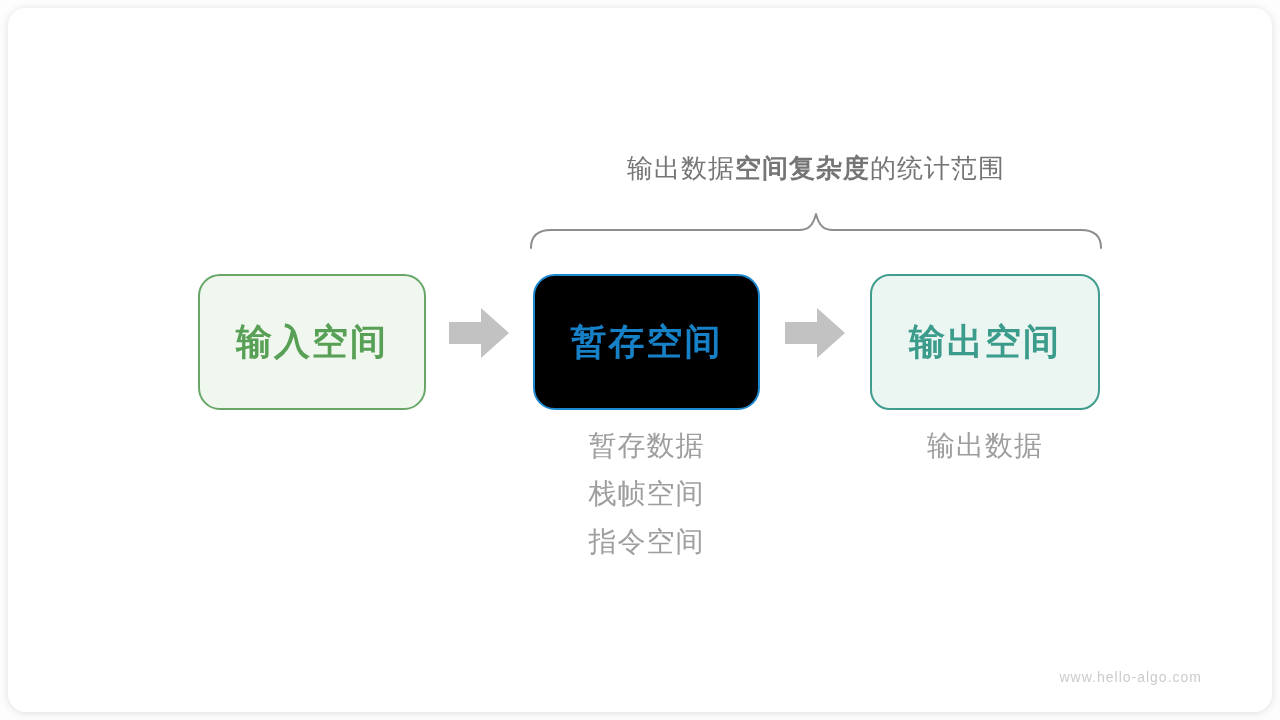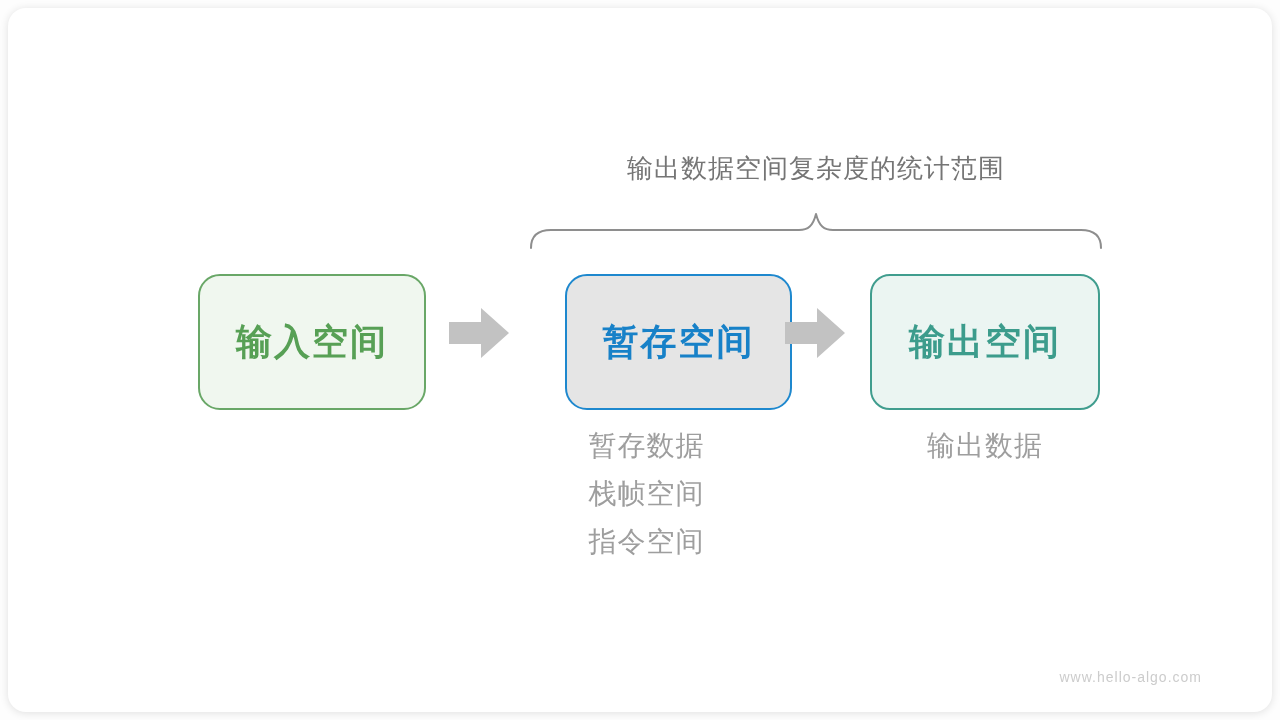--- a/index.html
+++ b/index.html
@@ -22,21 +22,21 @@
     position: absolute;
     left: 515px; top: 142px;
     width: 586px;
     text-align: center;
     font-size: 26px;
     line-height: 36px;
     color: #757575;
     letter-spacing: 1px;
     white-space: nowrap;
   }
-  .title b { font-weight: 400; }
+  .title b { font-weight: 700; }
   .brace-svg {
     position: absolute;
     left: 515px; top: 198px;
     width: 586px; height: 50px;
   }
   .node {
     position: absolute;
     top: 266px;
     height: 136px;
     border-width: 2px;
@@ -94,21 +94,21 @@
   </svg>
 
   <div class="node node-input" style="border-color: rgb(105, 167, 103); background-color: rgb(240, 247, 239); color: rgb(87, 160, 85);">
     <span>输入空间</span>
   </div>
 
   <svg class="arrow-svg arrow-1" viewBox="0 0 60 50">
     <polygon points="0,14 32,14 32,0 60,25 32,50 32,36 0,36" style="fill: rgb(194, 194, 194);"></polygon>
   </svg>
 
-  <div class="node node-temp" style="border-color: rgb(30, 136, 206); background-color: #e5e5e5; color: rgb(23, 129, 200); margin-left: 32px;">
+  <div class="node node-temp" style="border-color: rgb(30, 136, 206); background-color: #000000; color: rgb(23, 129, 200);">
     <span>暂存空间</span>
   </div>
 
   <svg class="arrow-svg arrow-2" viewBox="0 0 60 50">
     <polygon points="0,14 32,14 32,0 60,25 32,50 32,36 0,36" style="fill: rgb(194, 194, 194);"></polygon>
   </svg>
 
   <div class="node node-output" style="border-color: rgb(64, 157, 142); background-color: rgb(235, 245, 242); color: rgb(60, 156, 140); border-radius: 20px;">
     <span>输出空间</span>
   </div>

